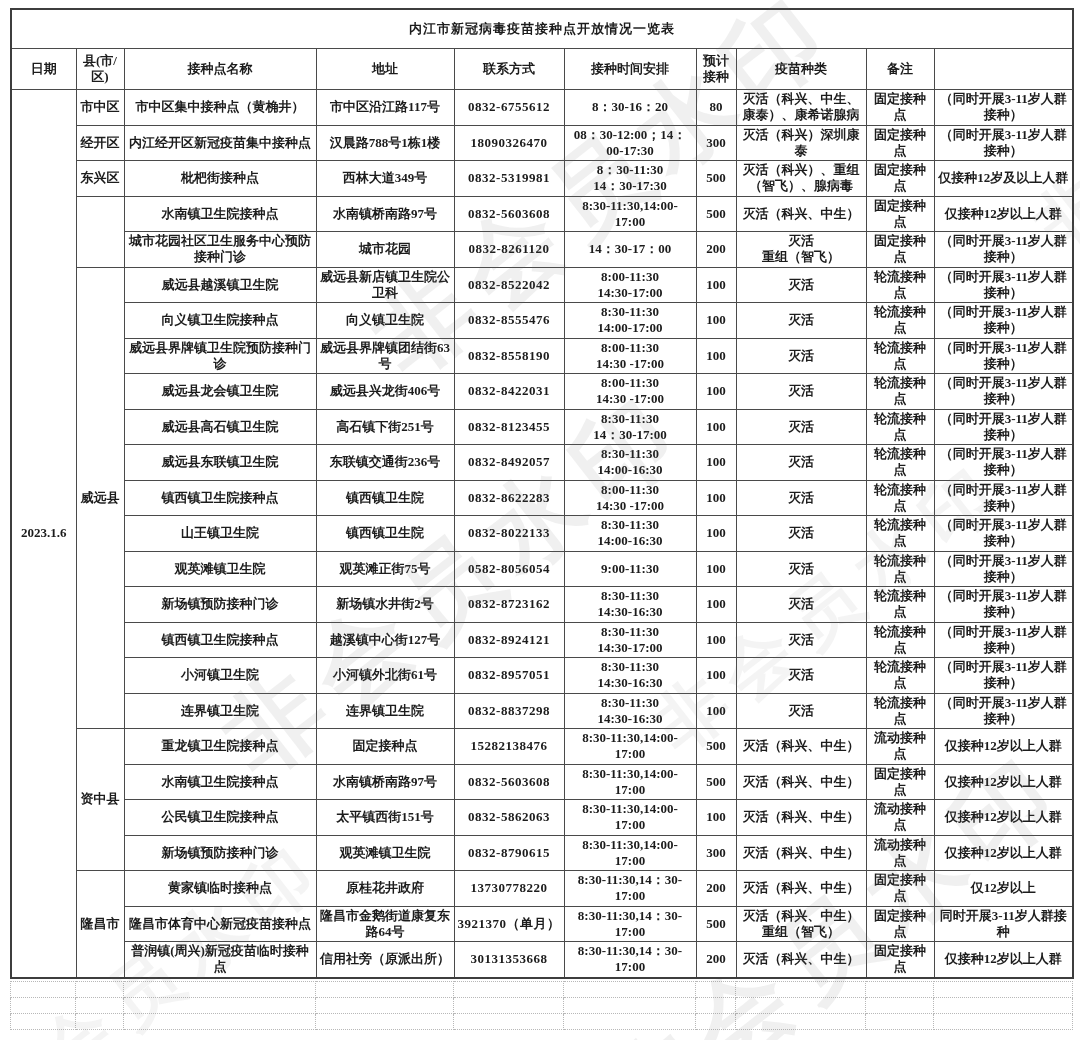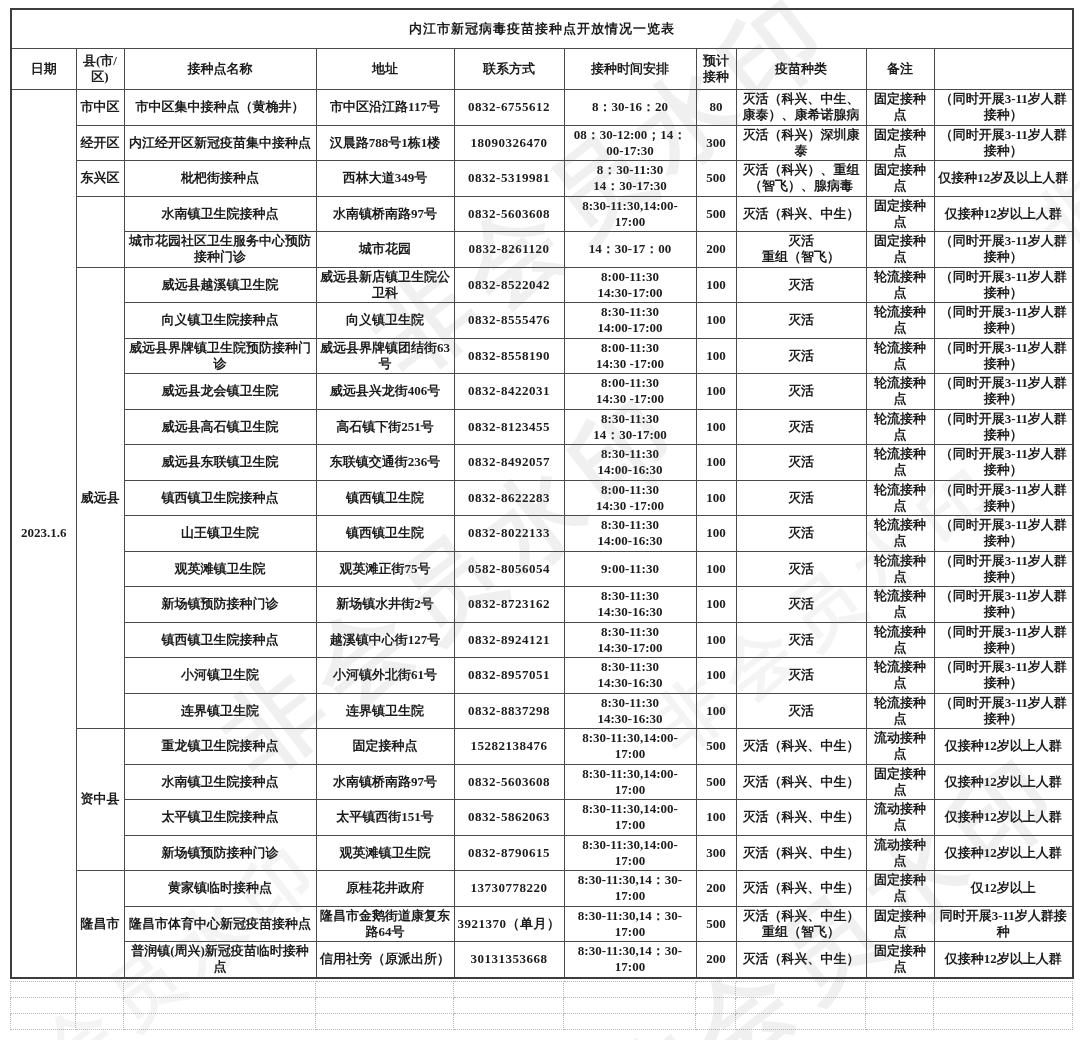--- a/index.html
+++ b/index.html
@@ -292,21 +292,21 @@
           <td>水南镇卫生院接种点</td>
           <td>水南镇桥南路97号</td>
           <td class="c-phone">0832-5603608</td>
           <td class="c-time">8:30-11:30,14:00-17:00</td>
           <td>500</td>
           <td class="c-vaccine">灭活（科兴、中生）</td>
           <td>固定接种点</td>
           <td>仅接种12岁以上人群</td>
         </tr>
         <tr class="data-row">
-          <td>太平镇卫生院接种点</td>
+          <td>公民镇卫生院接种点</td>
           <td>太平镇西街151号</td>
           <td class="c-phone">0832-5862063</td>
           <td class="c-time">8:30-11:30,14:00-17:00</td>
           <td>100</td>
           <td class="c-vaccine">灭活（科兴、中生）</td>
           <td>流动接种点</td>
           <td>仅接种12岁以上人群</td>
         </tr>
         <tr class="data-row">
           <td>新场镇预防接种门诊</td>

